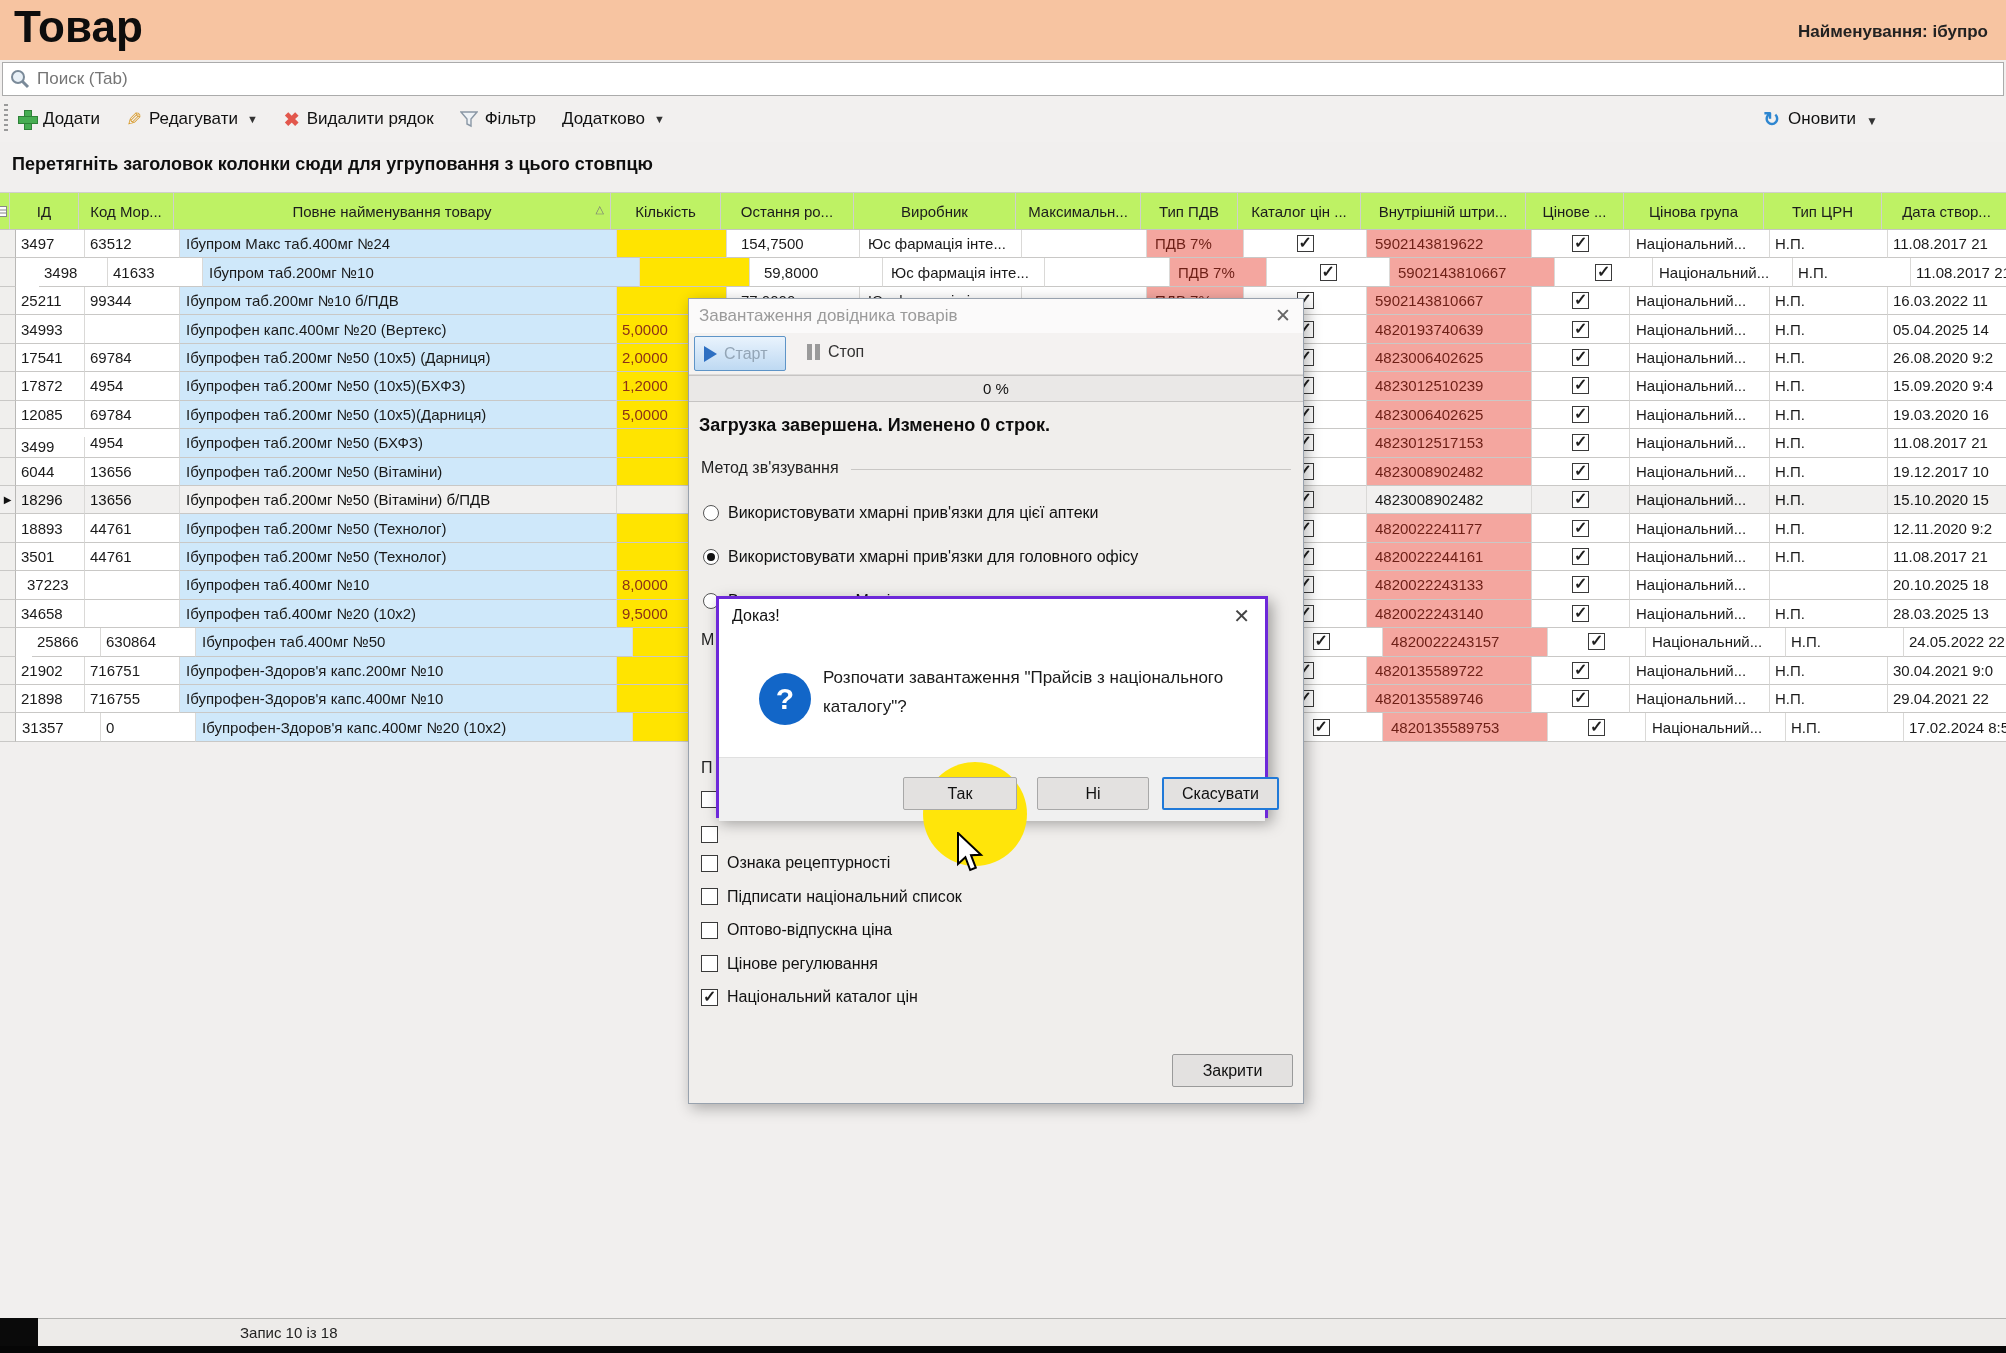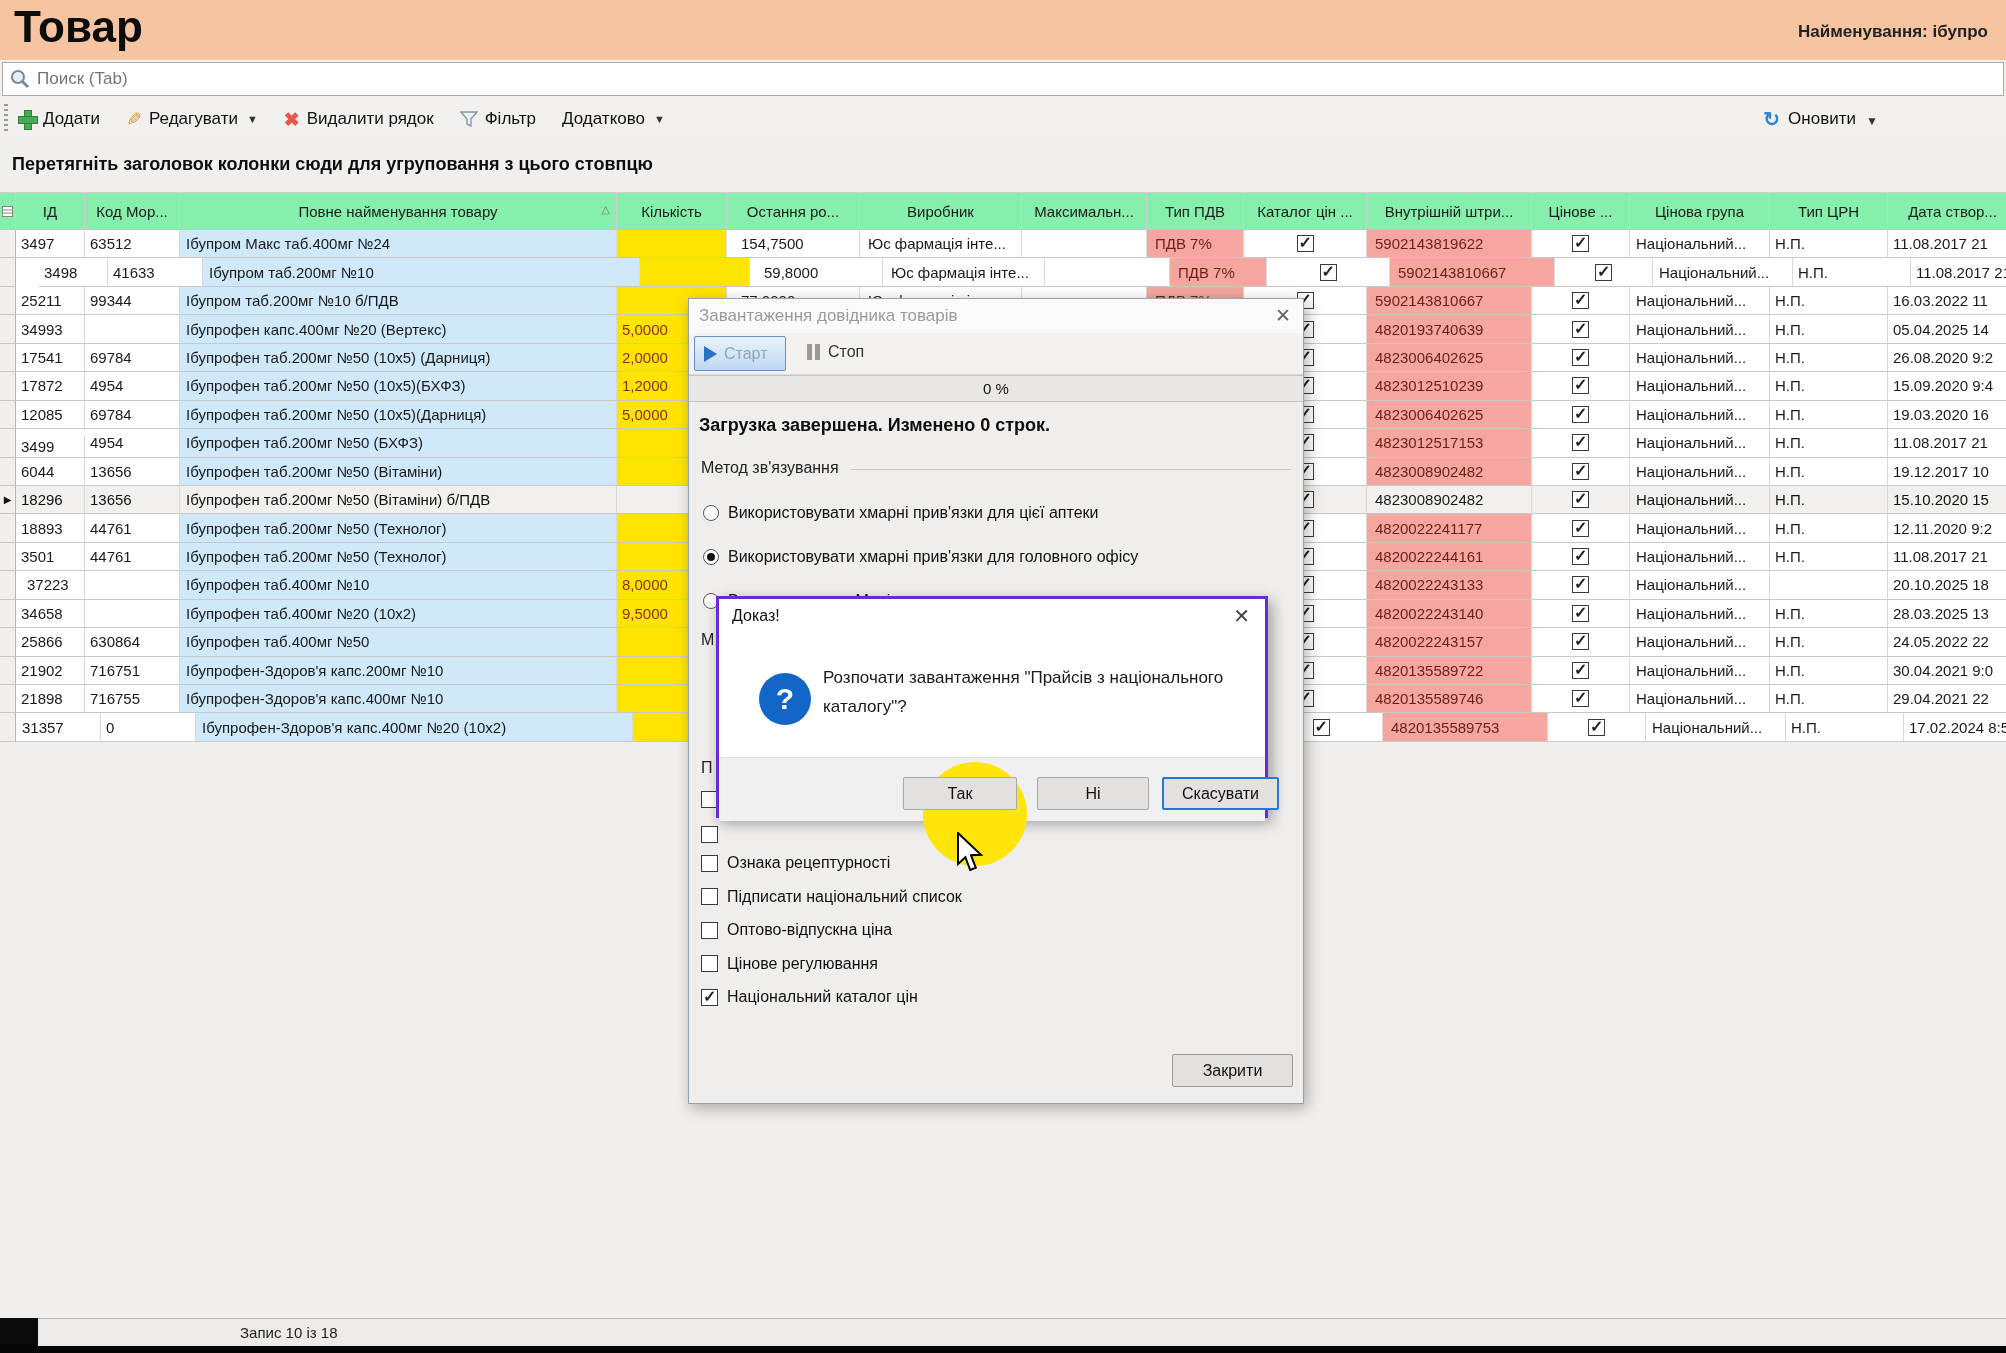--- a/index.html
+++ b/index.html
@@ -29,21 +29,21 @@
   .delx-icon { font-size:19px; color:#e2574c; font-weight:bold; }
   .funnel-icon { width:18px; height:18px; }
   .refresh-group { position:absolute; right:150px; top:0; height:46px; display:flex; align-items:center; gap:8px; font-size:17px; color:#111; }
   .refresh-icon { font-size:20px; color:#2e86d0; font-weight:bold; }
   .tb-caret-right { position:absolute; right:128px; top:18px; font-size:12px; color:#333; }
   .hint-band { position:absolute; left:0; top:142px; width:2006px; height:50px; background:#f1efee; }
   .hint-text { position:absolute; left:12px; top:12px; font-size:18px; font-weight:bold; color:#0e0e0e; }
 
   
   .tablewrap { position:absolute; left:0; top:192px; width:2006px; height:552px; overflow:hidden; background:#f1efee; }
-  .thead { display:flex; height:38px; background:#86efac; }
+  .thead { display:flex; height:38px; background:#bef264;justify-content:center; }
   .th { border-right:1px solid #d0cfcd; border-top:1px solid #d0cfcd; border-bottom:1px solid #c5c4c2;
         display:flex; align-items:center; justify-content:center; font-size:15px; color:#1c1c1c;
         overflow:hidden; white-space:nowrap; position:relative; flex:none; }
   .sort-glyph { position:absolute; right:6px; top:10px; font-size:11px; color:#777; }
   .trow { display:flex; height:28.45px; background:#fff; }
   .td { border-right:1px solid #dad9d7; border-bottom:1px solid #c9c8c6; display:flex; align-items:center;
         font-size:15px; overflow:hidden; white-space:nowrap; flex:none; }
   .td.marker { background:#f0efed; border-right:1px solid #b9b8b6; justify-content:center; font-size:10px; color:#111; }
   .td.c-name { background:#cfe8fa; padding-left:6px; }
   .td.c-qty { background:#ffe400; color:#8b3116; padding-left:5px; }
@@ -481,21 +481,21 @@
           <div class="td c-barcode" style="width: 165px;">4820022243140</div>
           <div class="td center" style="width: 98px;">
             <span class="cbx on"></span>
           </div>
           <div class="td" style="width: 140px; padding-left: 6px;">Національний...</div>
           <div class="td" style="width: 118px; padding-left: 5px;">Н.П.</div>
           <div class="td" style="width: 130px; padding-left: 5px;">28.03.2025 13</div>
         </div>
         <div class="trow">
           <div class="td marker" style="width: 16px;"></div>
-          <div class="td" style="width: 69px; padding-left: 5px;">25866</div>
+          <div class="td" style="width: 69px; padding-left: 5px; margin-left: 16px;">25866</div>
           <div class="td" style="width: 95px; padding-left: 5px;">630864</div>
           <div class="td c-name" style="width: 437px;">Ібупрофен таб.400мг №50</div>
           <div class="td c-qty" style="width: 110px;"></div>
           <div class="td" style="width: 133px; padding-left: 14px;"></div>
           <div class="td" style="width: 162px; padding-left: 8px;"></div>
           <div class="td" style="width: 125px; padding-left: 8px;"></div>
           <div class="td c-vat" style="width: 97px;"></div>
           <div class="td center" style="width: 123px;">
             <span class="cbx on"></span>
           </div>

